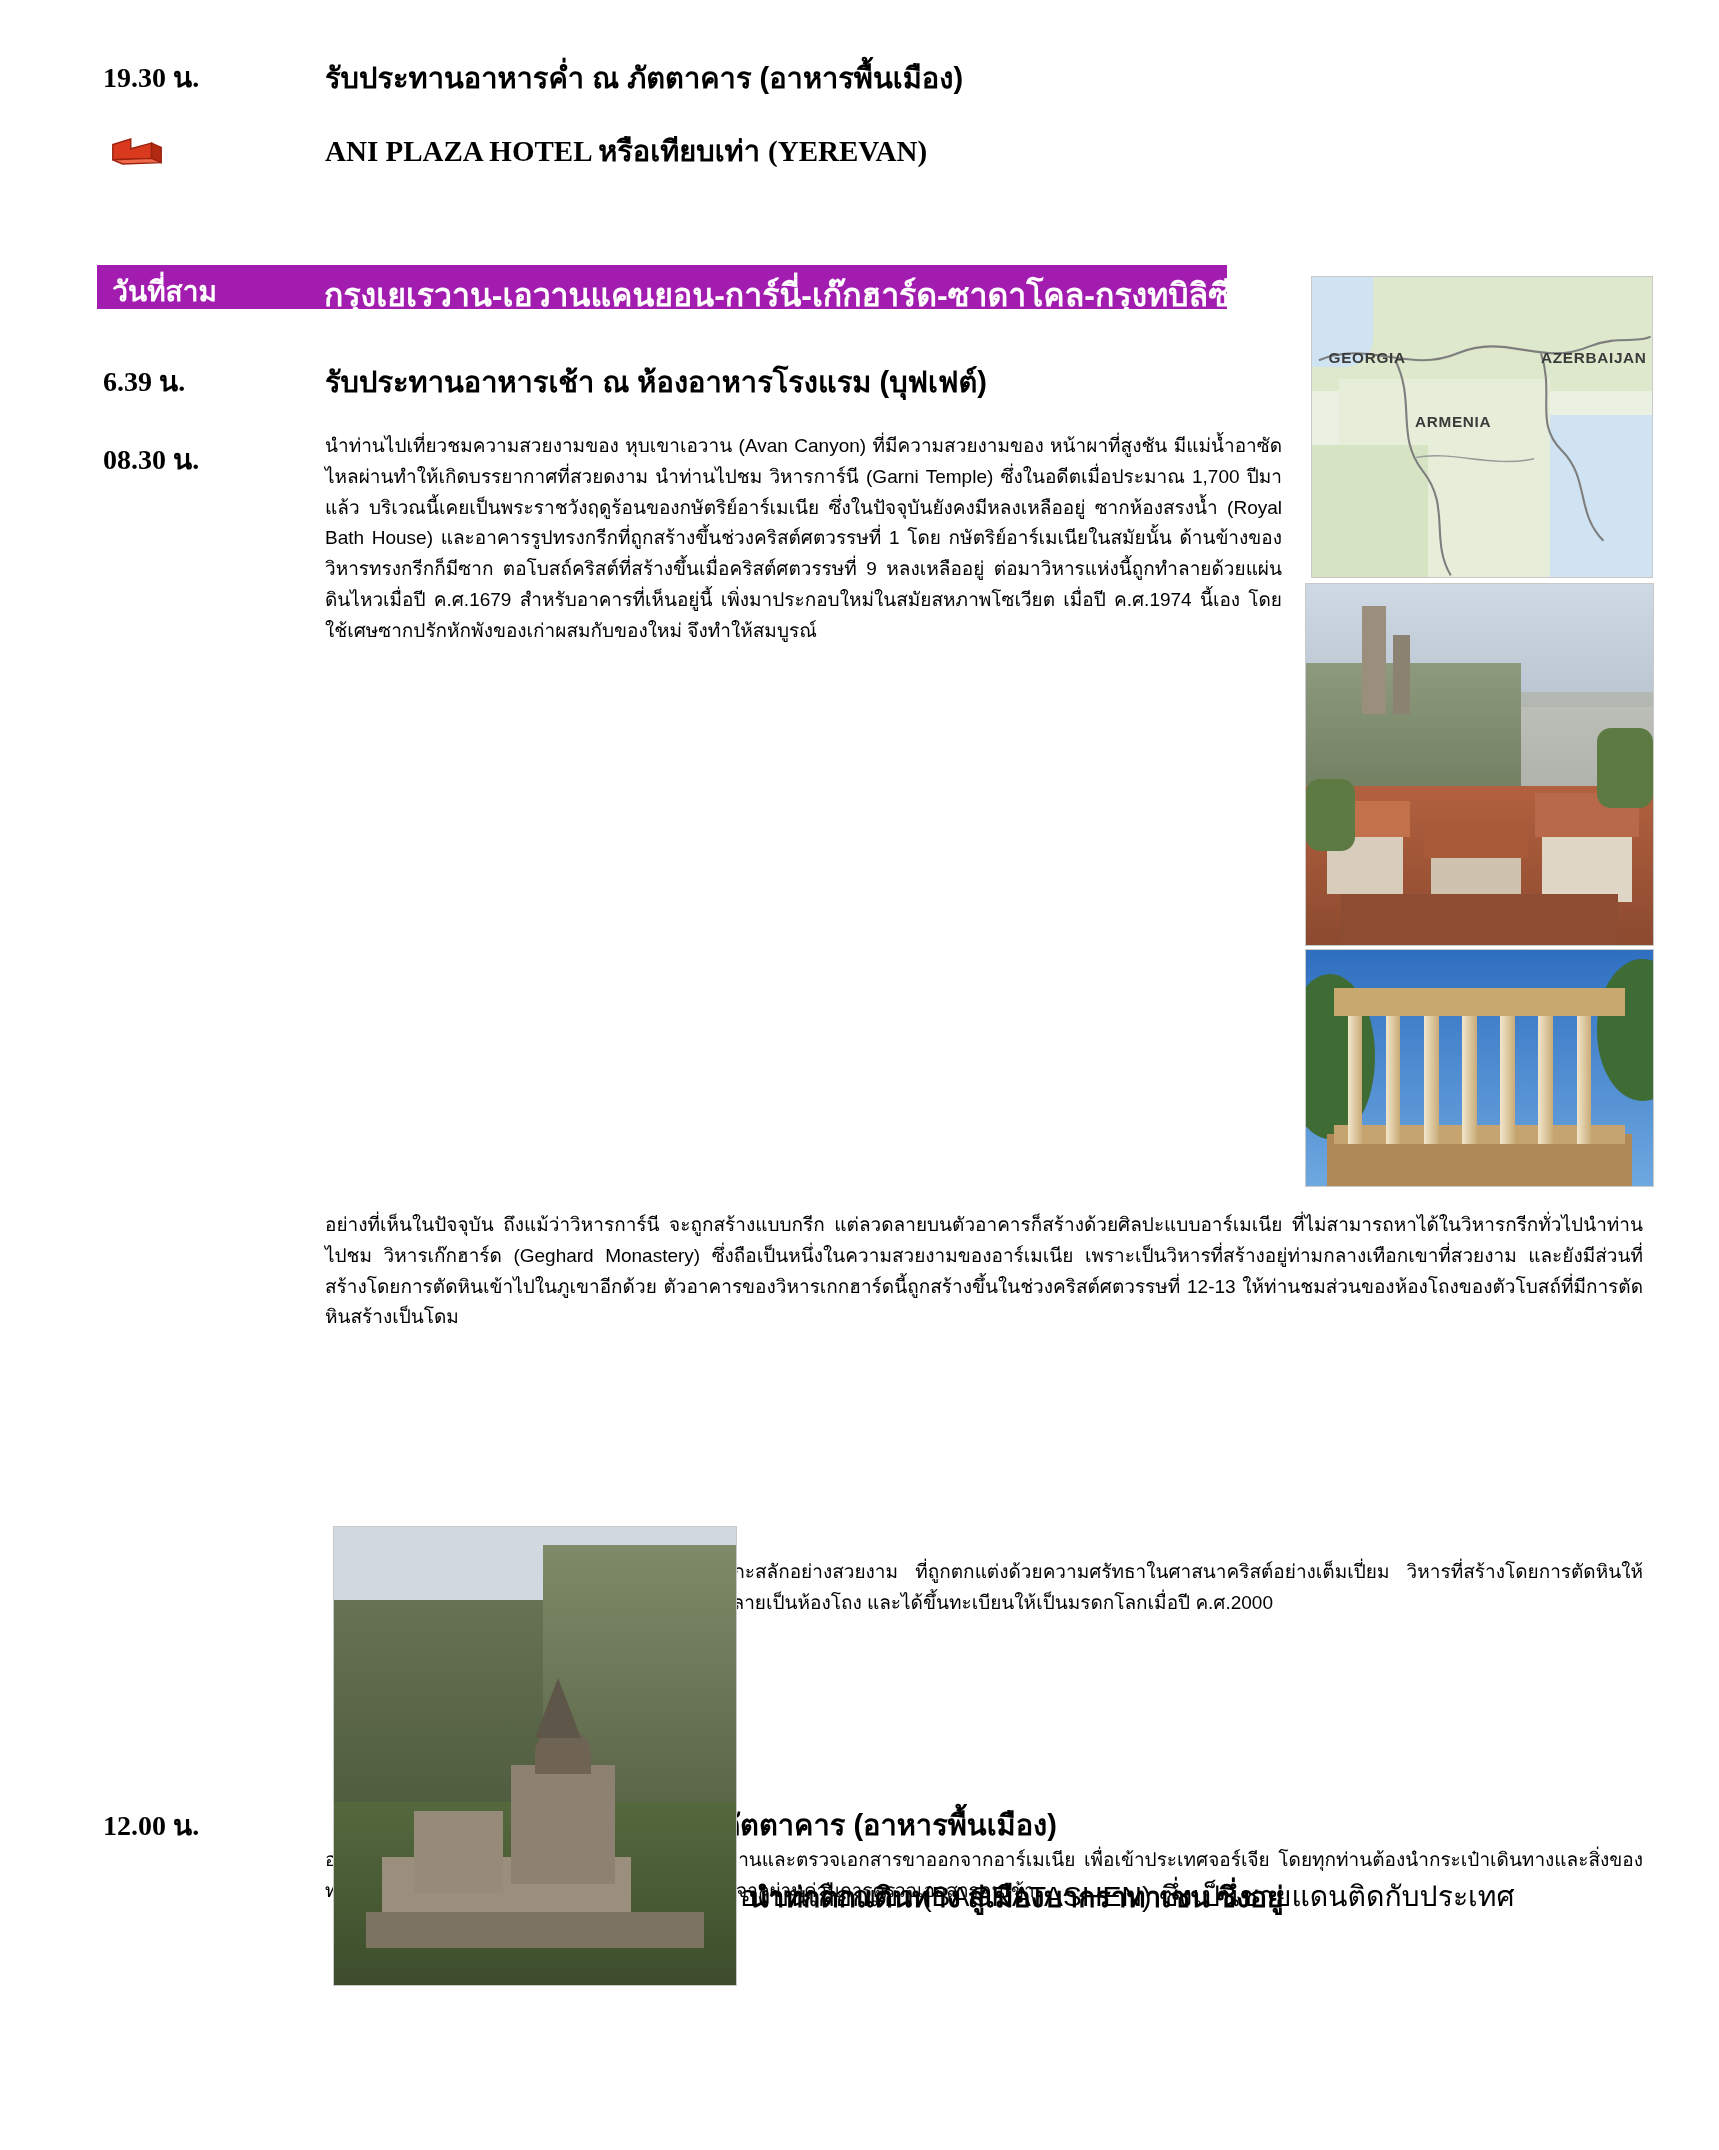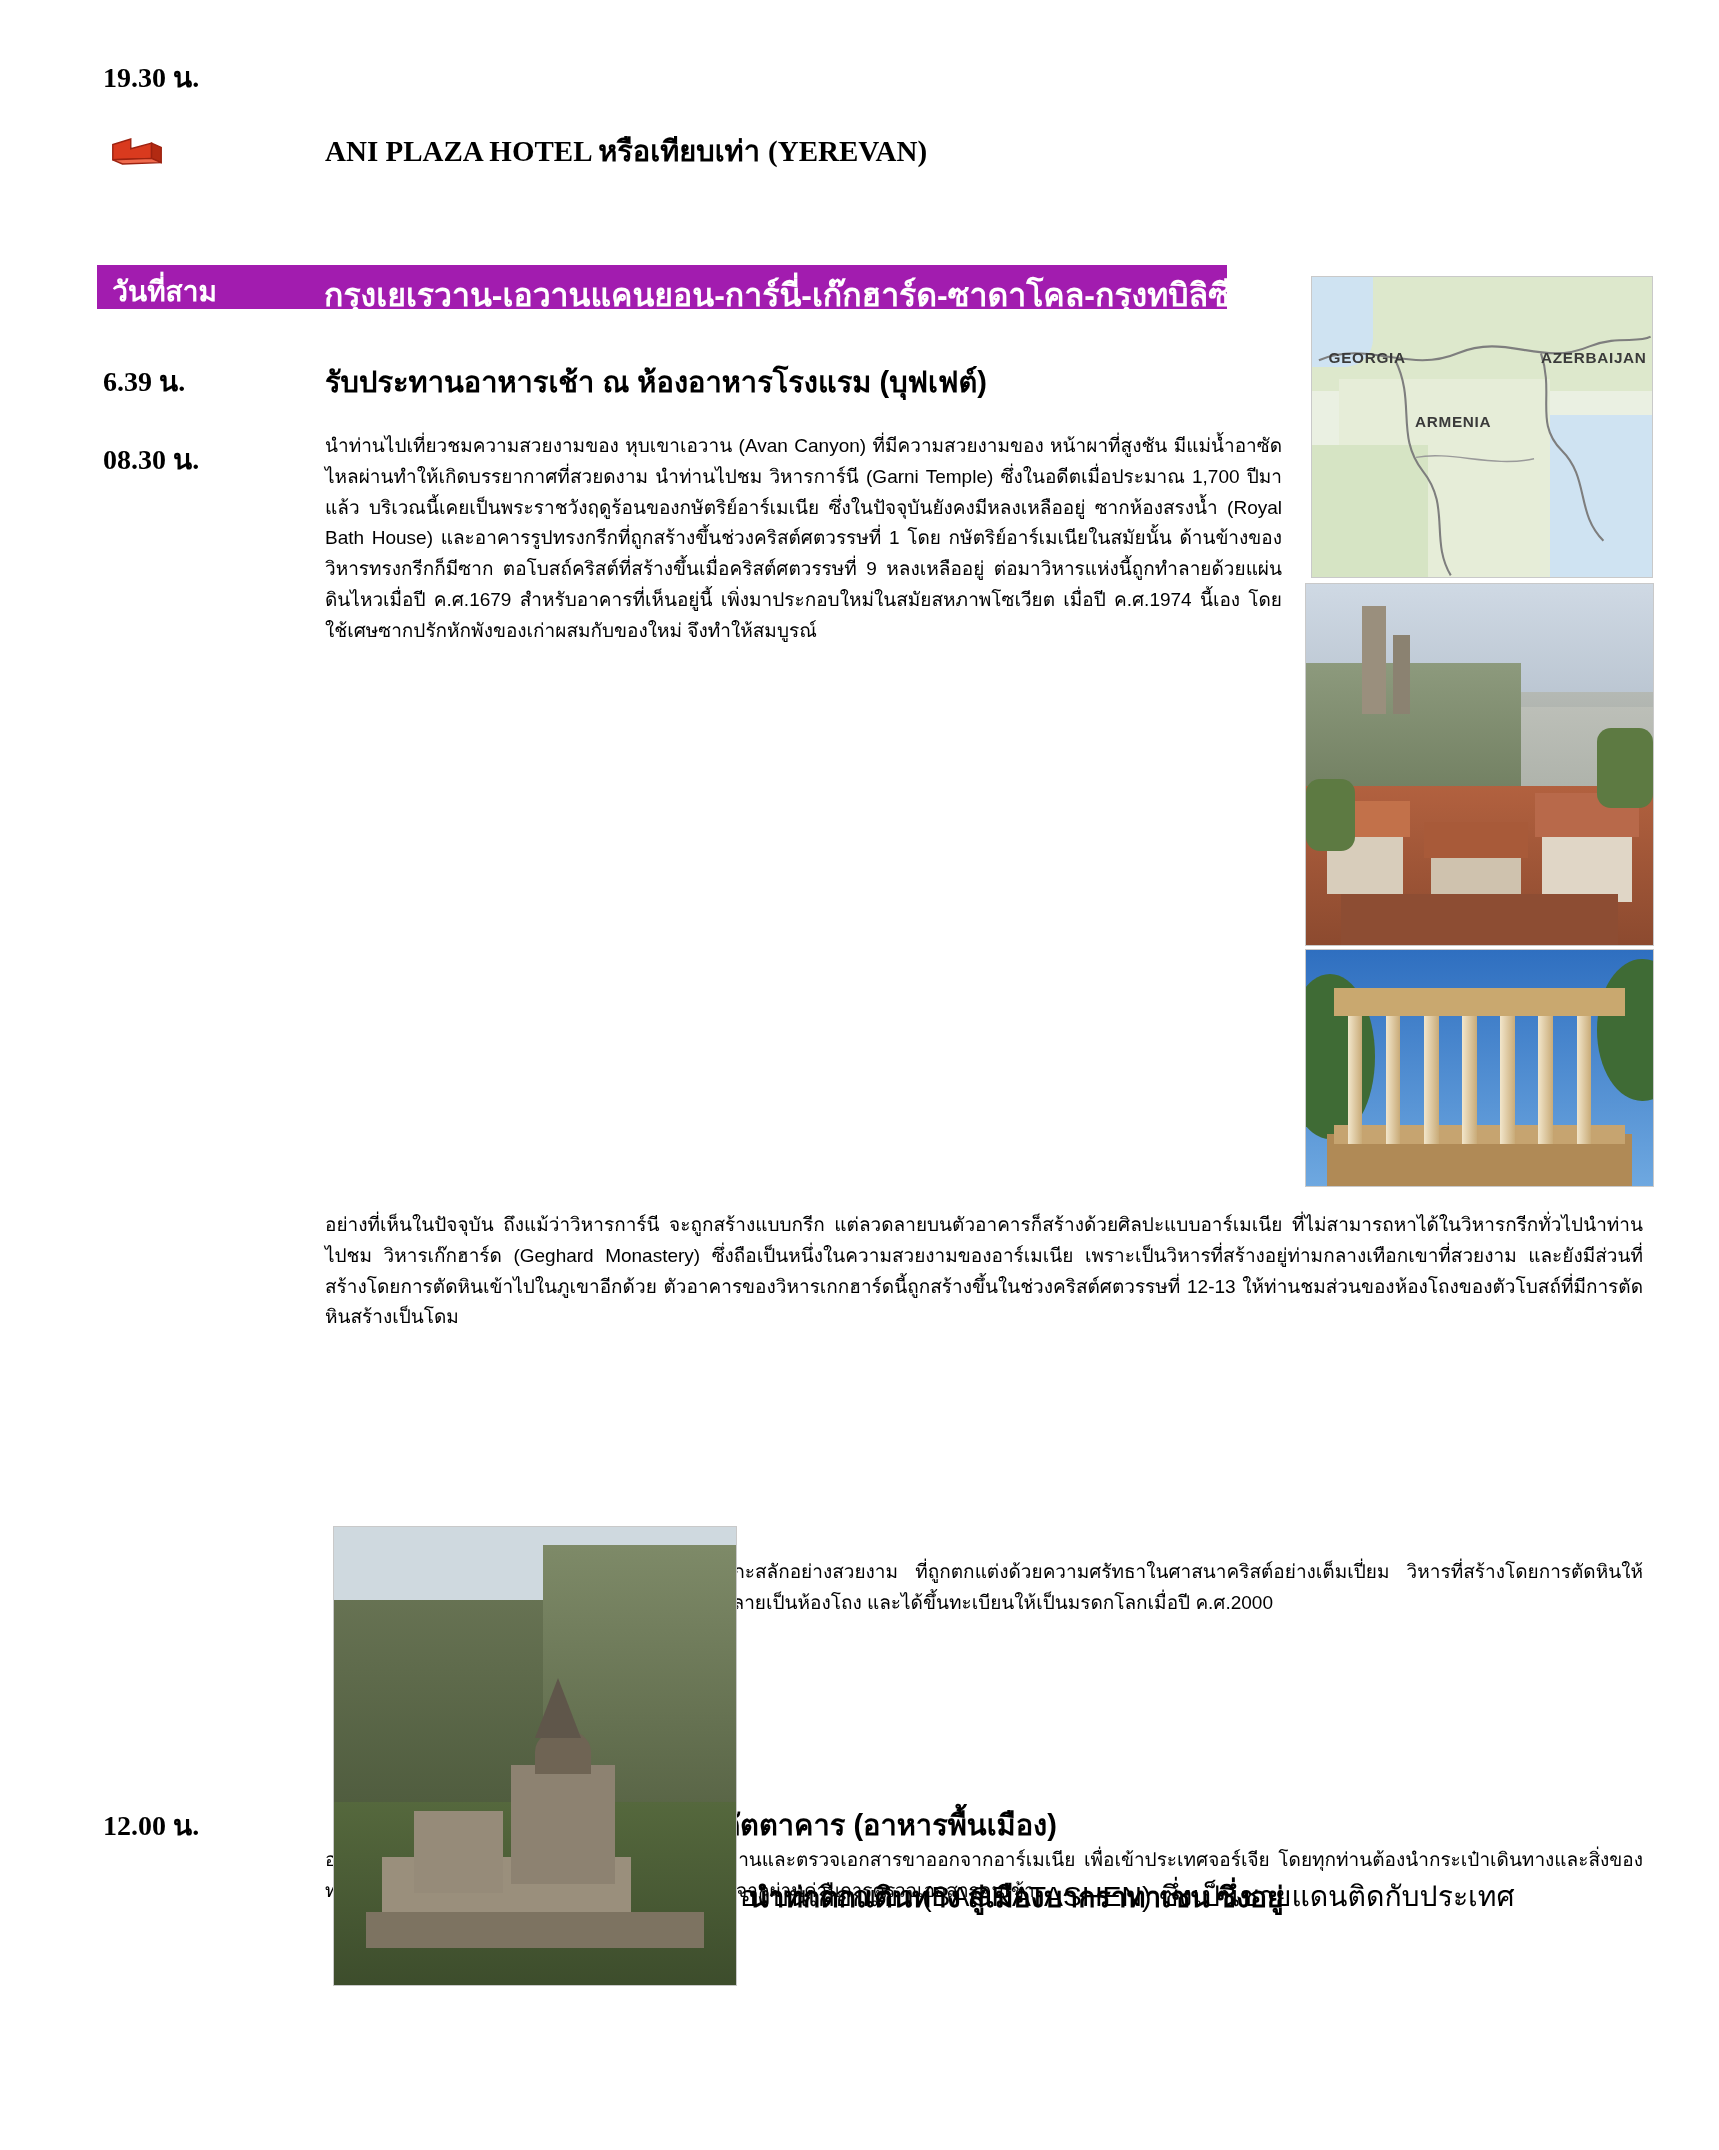--- a/index.html
+++ b/index.html
@@ -217,20 +217,21 @@
   .m-cone { position:absolute; width:0; height:0; border-left:23.6px solid transparent; border-right:23.6px solid transparent; border-bottom:60px solid #5f564a; }
   .m-wall { position:absolute; background:#9a8f7c; }
 </style>
 </head>
 <body>
 
 <div class="page">
 
   <div class="time" id="top-time-1930">19.30 น.</div>
 
+  <div id="top-line-1">รับประทานอาหารค่ำ ณ ภัตตาคาร (อาหารพื้นเมือง)</div>
 
   <div id="hotel-icon">
     <svg viewBox="0 0 78 56" width="54" height="39">
       <path d="M4 40 L4 18 L30 10 L30 24 L60 16 L60 38 Z" fill="#d93a1e" stroke="#9c2210" stroke-width="2"></path>
       <path d="M60 16 L74 22 L74 44 L60 38 Z" fill="#b22a12" stroke="#9c2210" stroke-width="2"></path>
       <path d="M4 40 L60 38 L74 44 L18 46 Z" fill="#ef6a4d" stroke="#9c2210" stroke-width="2"></path>
     </svg>
   </div>
 
   <div id="top-line-2">

